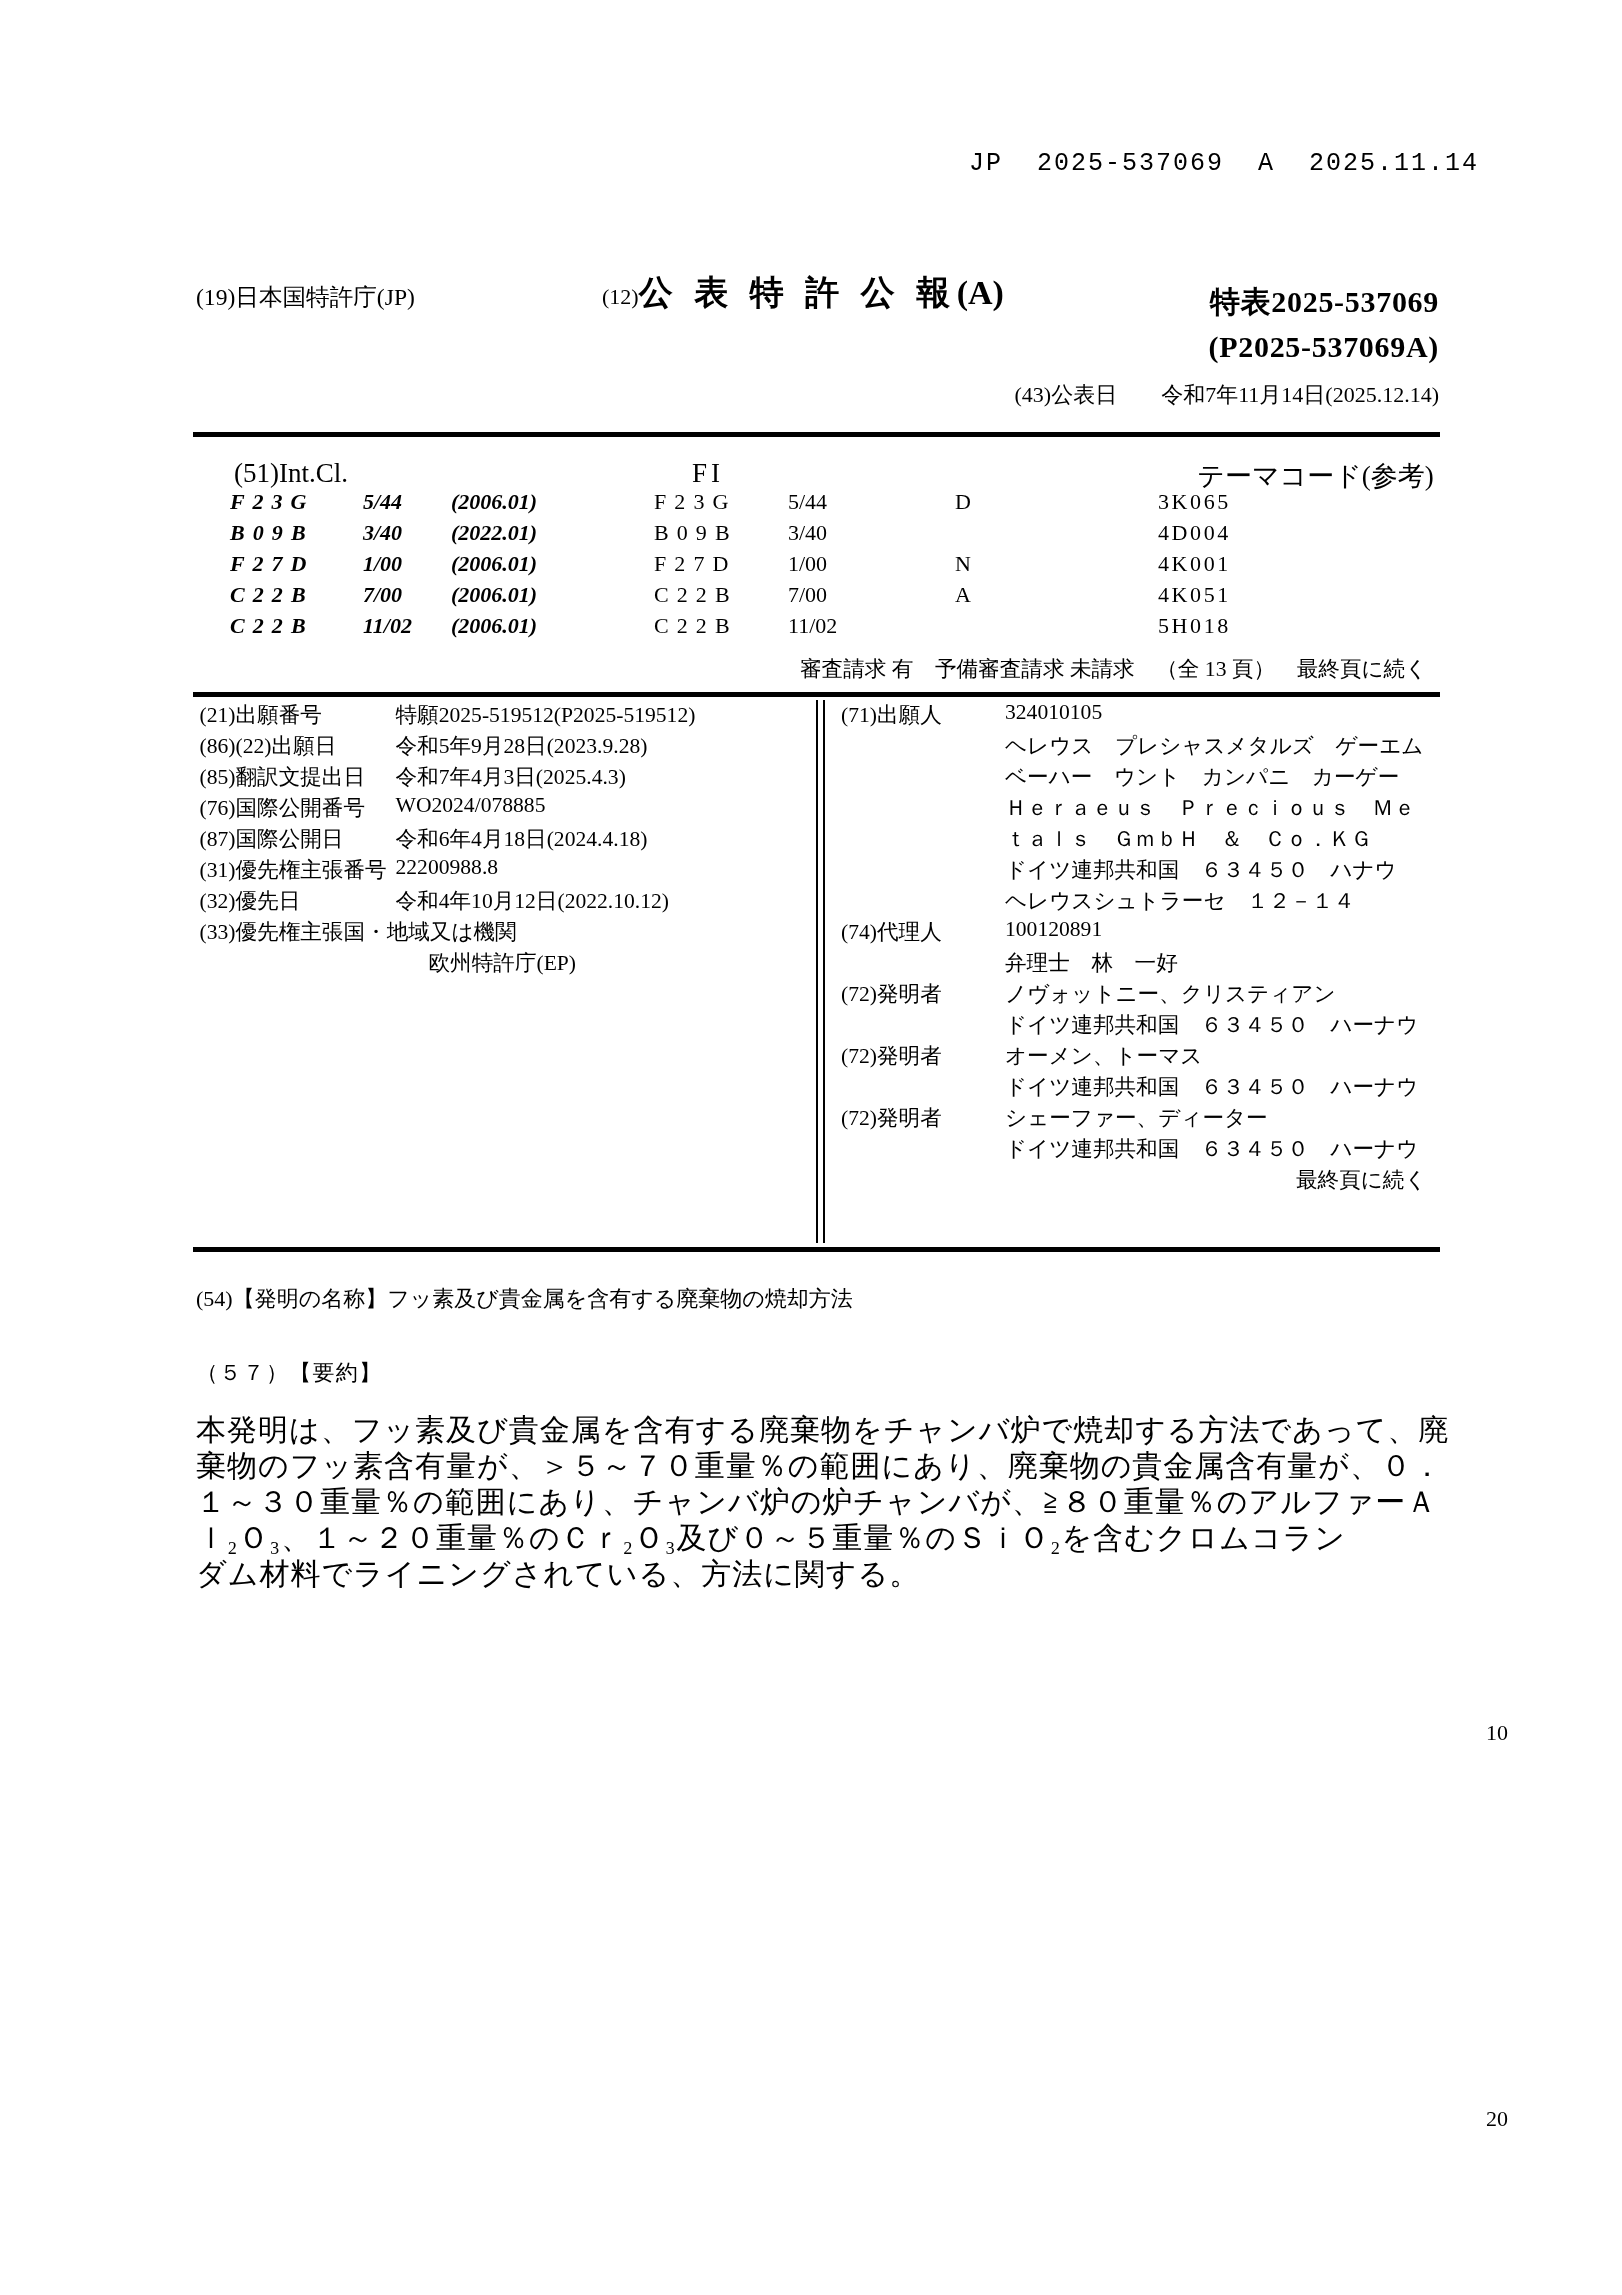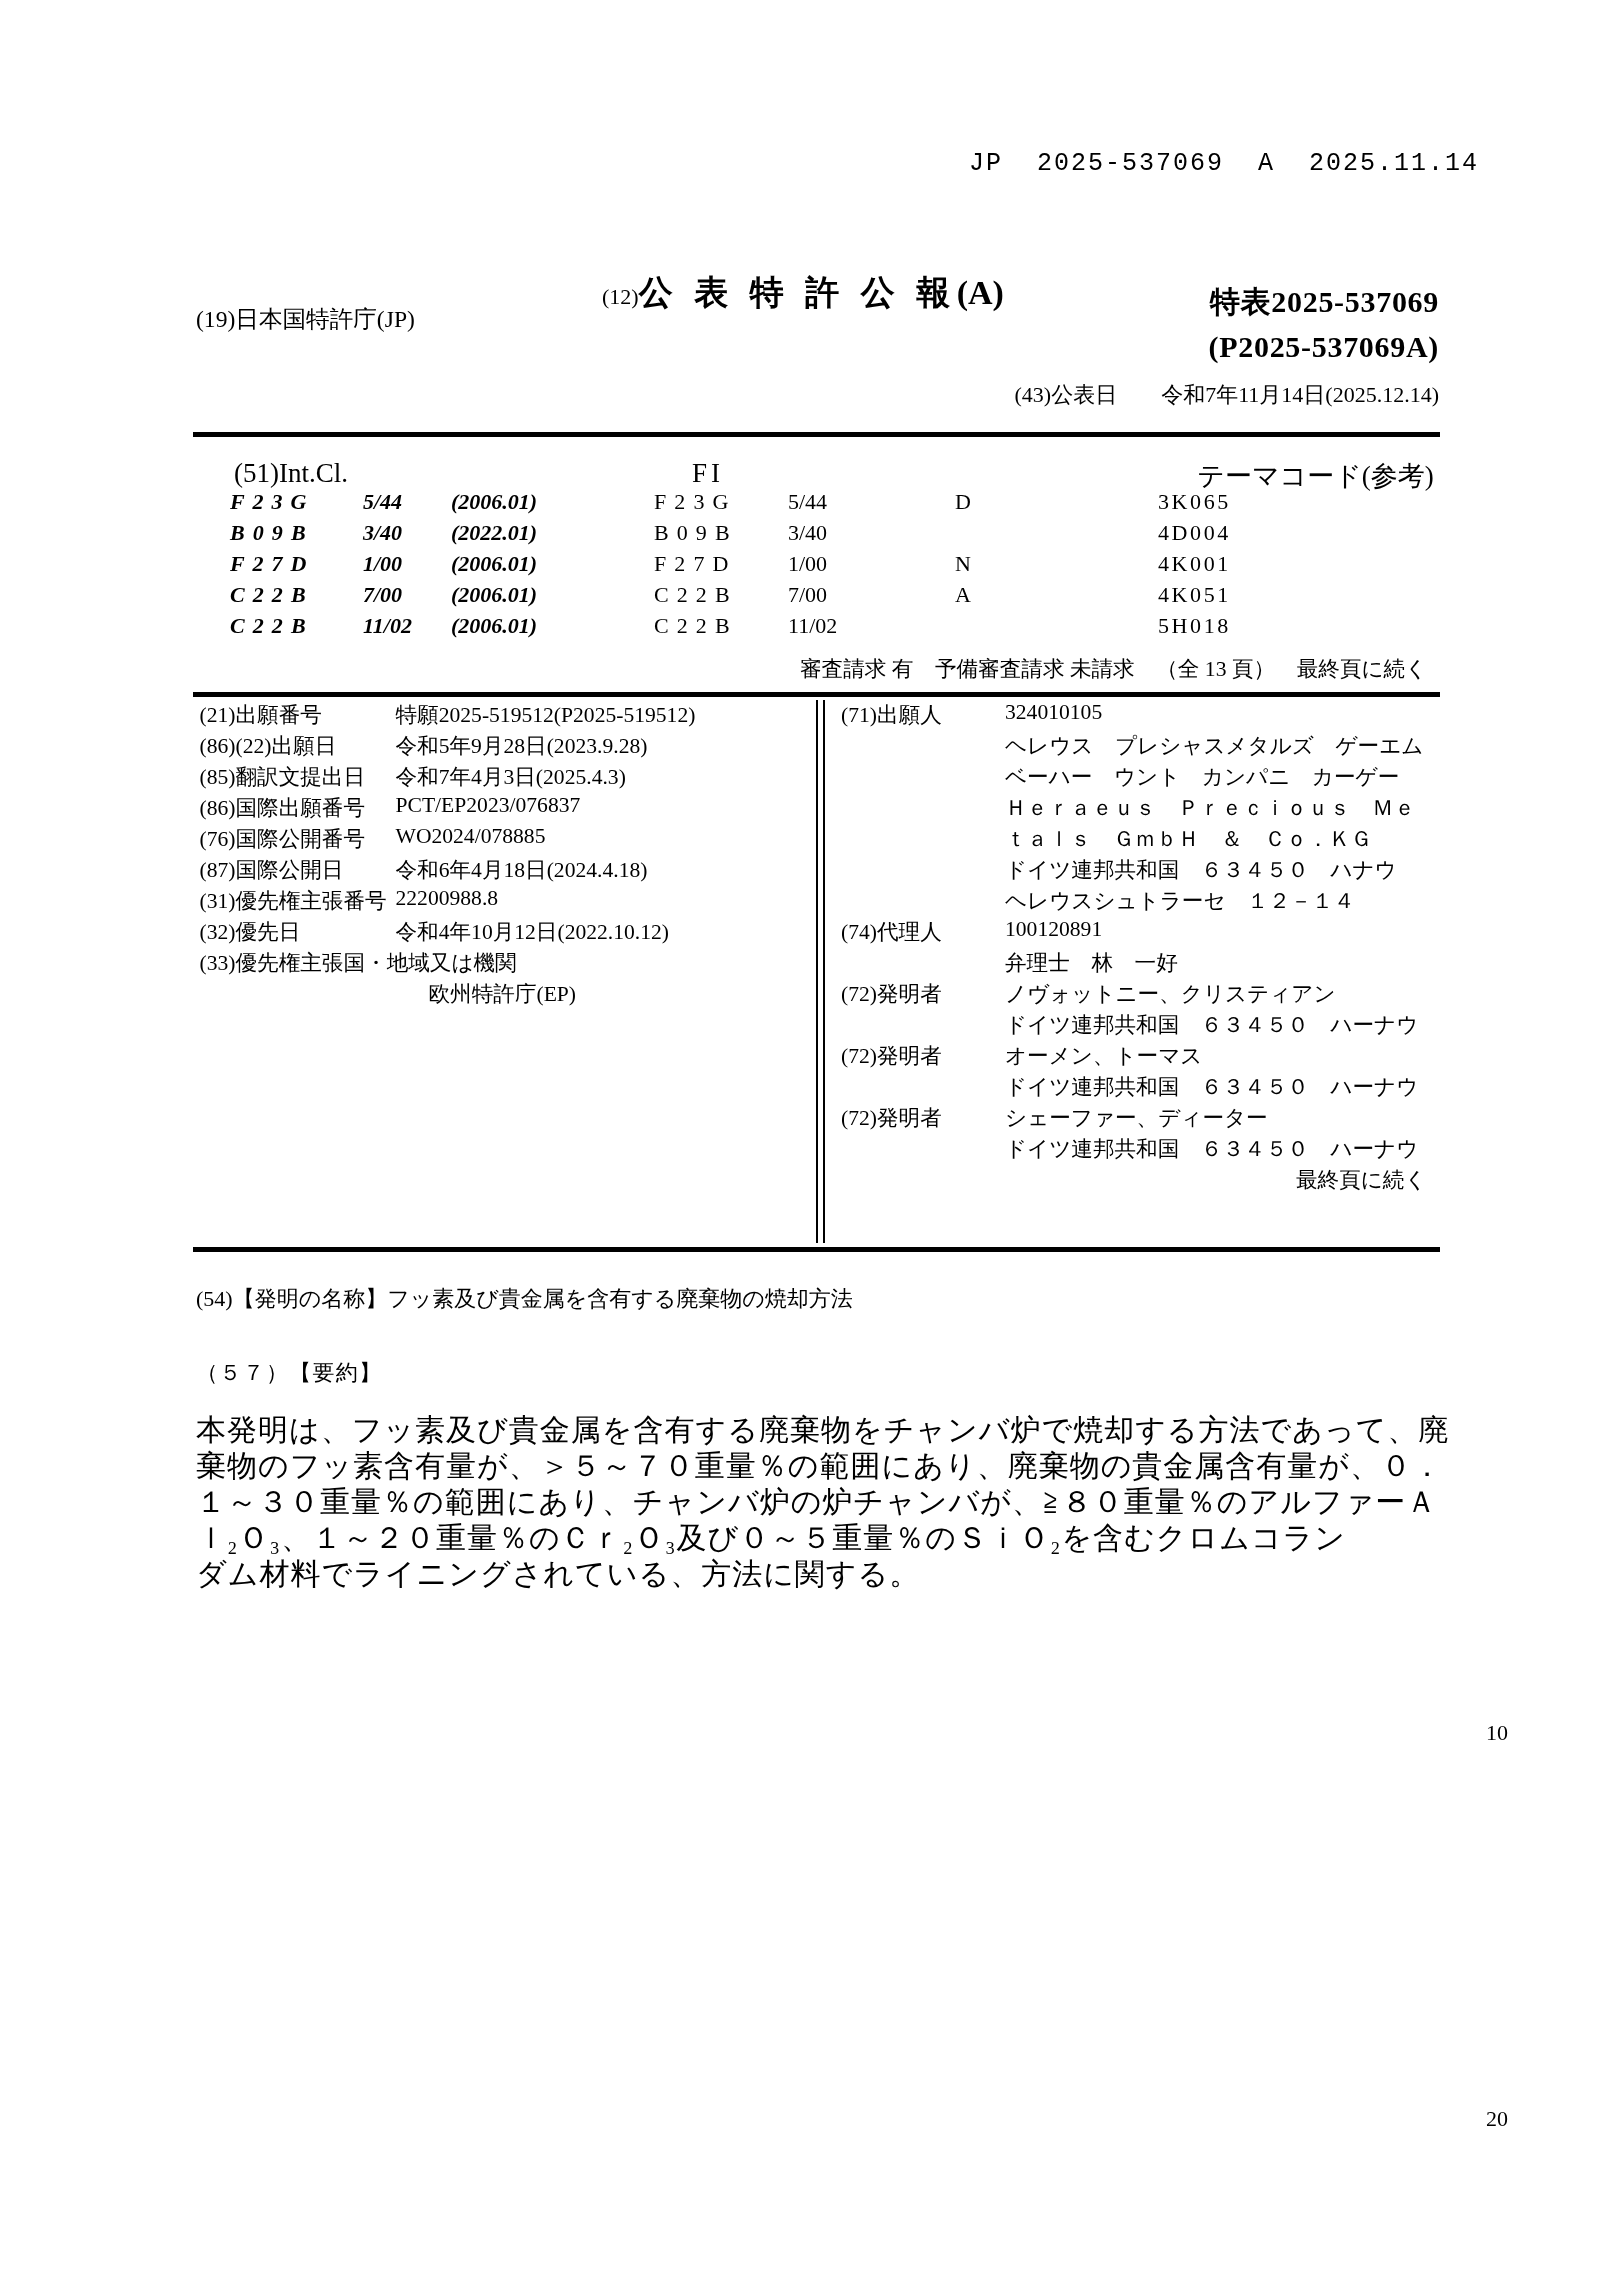--- a/index.html
+++ b/index.html
@@ -40,21 +40,20 @@
     left: 196px;
     top: 258px;
     width: 1243px;
     height: 151px;
   }
   .mh-office {
     position: absolute;
     left: 0; top: 23px;
     font-size: 23.6px;
     white-space: nowrap;
-    margin-top: 22px;
   }
   .mh-kind {
     position: absolute;
     left: 406px; top: 11.8px;
     font-size: 22px;
     white-space: nowrap;
   }
   .mh-kind .big {
     font-size: 34px;
     font-weight: bold;
@@ -345,24 +344,20 @@
       </div>
       <div class="bline">
         <span class="lbl">(86)(22)出願日</span>
         <span class="val">令和5年9月28日(2023.9.28)</span>
       </div>
       <div class="bline">
         <span class="lbl">(85)翻訳文提出日</span>
         <span class="val">令和7年4月3日(2025.4.3)</span>
       </div>
       <div class="bline">
-        <span class="lbl">(86)国際出願番号</span>
-        <span class="val">PCT/EP2023/076837</span>
-      </div>
-      <div class="bline">
         <span class="lbl">(76)国際公開番号</span>
         <span class="val">WO2024/078885</span>
       </div>
       <div class="bline">
         <span class="lbl">(87)国際公開日</span>
         <span class="val">令和6年4月18日(2024.4.18)</span>
       </div>
       <div class="bline">
         <span class="lbl">(31)優先権主張番号</span>
         <span class="val">22200988.8</span>

